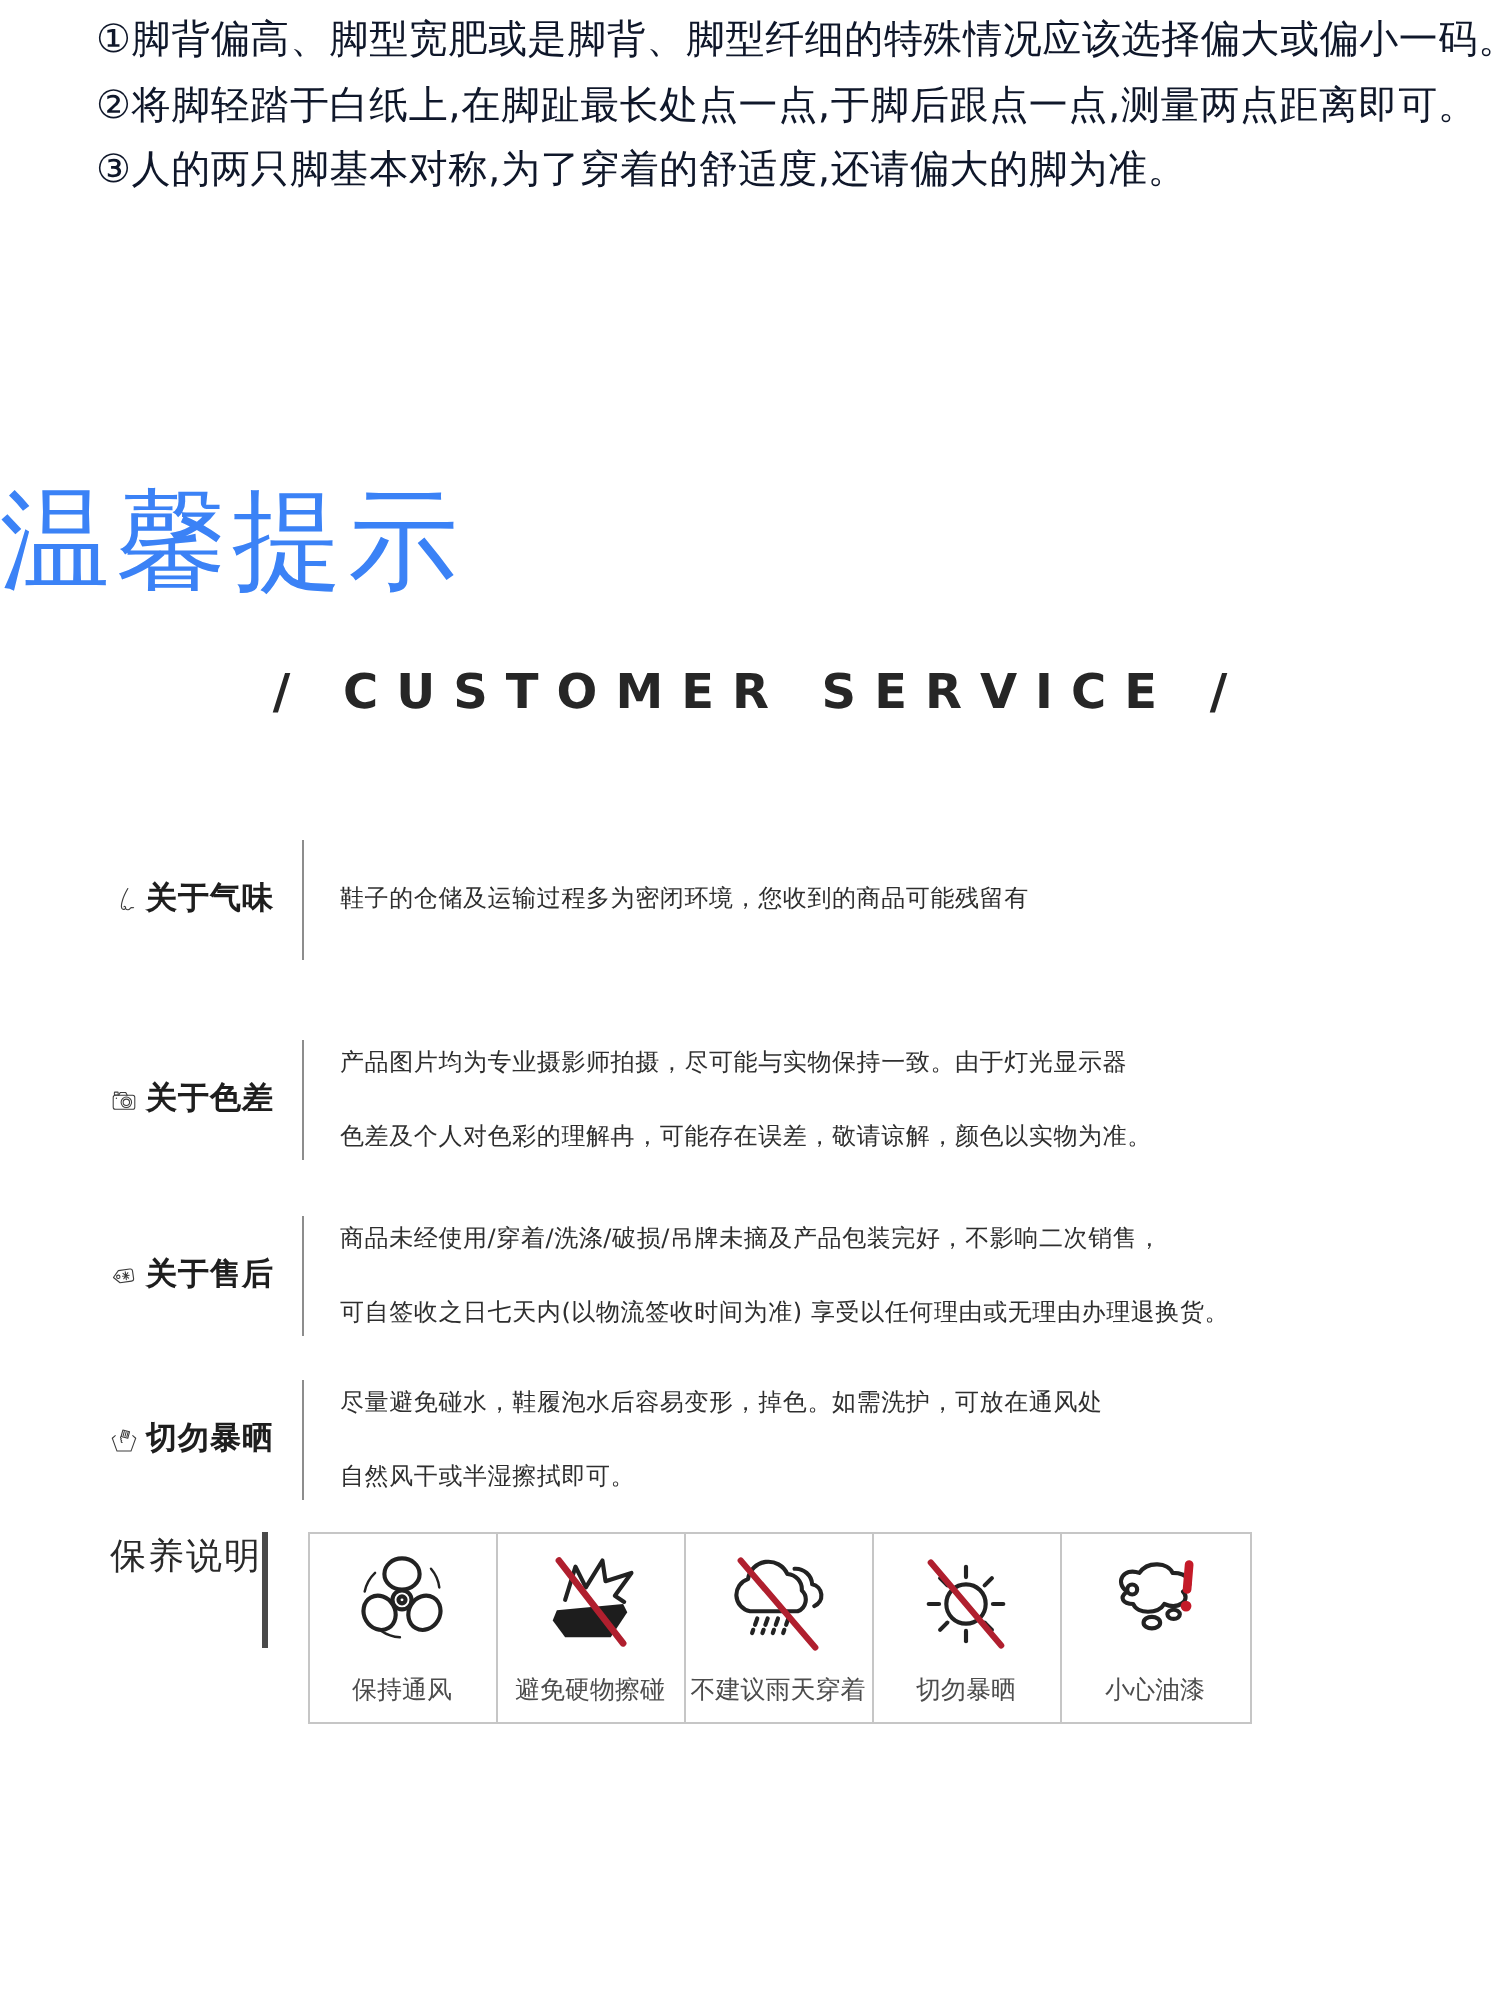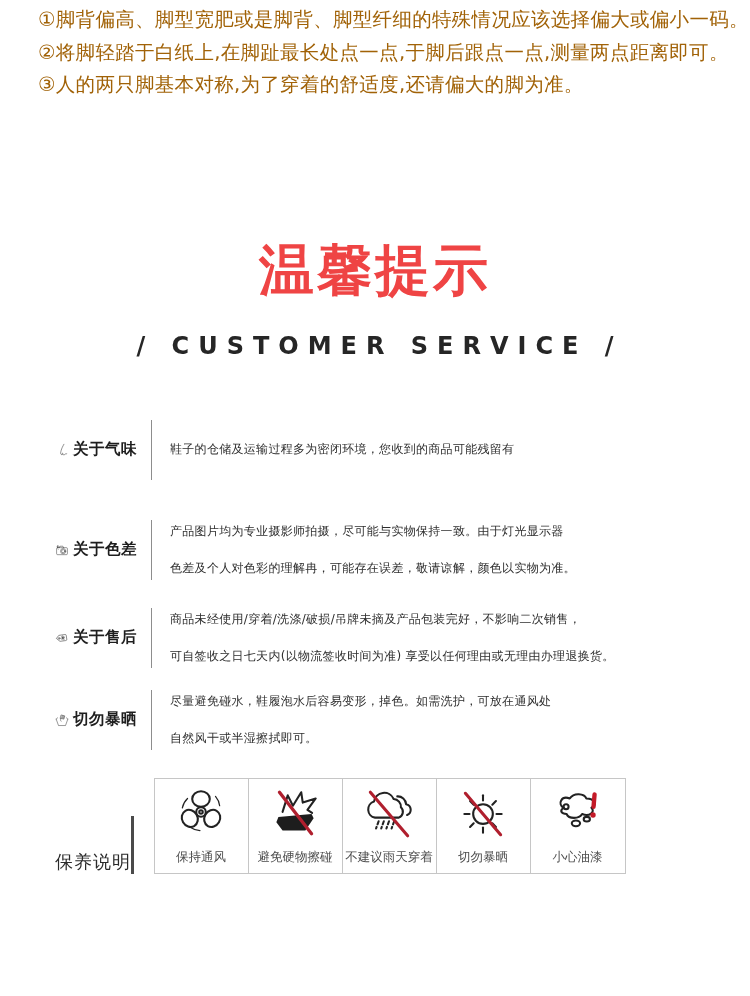--- a/index.html
+++ b/index.html
@@ -2,38 +2,38 @@
 <html><head>
 <meta charset="utf-8">
 <style>
   html,body{margin:0;padding:0;background:#ffffff;}
   .page{
     position:relative;width:750px;height:996px;margin:0 auto;
     background:#ffffff;overflow:hidden;color:#2f2f2f;
     font-family:"DejaVu Sans","Liberation Sans",sans-serif;
   }
   
-  .tips{padding:4px 0 0 38px;font-size:19.5px;line-height:32.5px;color:#a16207;letter-spacing:.3px;}
+  .tips{padding:4px 0 0 48px;font-size:19.5px;line-height:32.5px;color:#0f172a;letter-spacing:.3px;}
   .tips p{margin:0;white-space:nowrap;}
   
-  .title{margin:132px 0 0;text-align:center;font-size:55px;font-weight:700;color:#ef4444;letter-spacing:3px;}
+  .title{margin:132px 0 0;text-align:left;font-size:55px;font-weight:400;color:#3b82f6;letter-spacing:3px;}
   .subtitle{margin-top:24px;text-align:center;font-size:24px;color:#262626;letter-spacing:9px;padding-left:9px;font-weight:bold;}
   
   .sections{margin:52px 0 0 55px;}
   .row{display:flex;align-items:stretch;min-height:76px;}
   .row:nth-child(1){margin-bottom:24px;}
   .row:nth-child(2){margin-bottom:12px;}
   .row:nth-child(3){margin-bottom:6px;}
   .icon-col{width:82px;display:flex;flex-direction:row;align-items:center;justify-content:center;gap:4px;}
   .row-label{font-size:15.5px;font-weight:bold;color:#1e1e1e;white-space:nowrap;letter-spacing:.5px;}
   .vline{width:1px;background:#8d8d8d;margin:8px 18px 8px 14px;}
   .row-text{display:flex;flex-direction:column;justify-content:center;font-size:12px;line-height:37px;color:#2e2e2e;letter-spacing:.3px;}
   .row-text p{margin:0;white-space:nowrap;}
   
-  .care{display:flex;align-items:flex-end;margin:20px 0 0 55px;}
+  .care{display:flex;align-items:flex-start;margin:8px 0 0 55px;}
   .care-label{font-size:18px;color:#2a2a2a;letter-spacing:1px;width:76px;white-space:nowrap;}
   .care-vline{width:2.5px;height:58px;background:#4a4a4a;margin:0 20px 0 0;}
   .care-grid{display:flex;border:1px solid #c6c6c6;}
   .cell{width:94px;height:94px;border-right:1px solid #c6c6c6;display:flex;flex-direction:column;align-items:center;box-sizing:border-box;padding:6px 0 7px;}
   .cell:last-child{border-right:none;}
   .cell svg{flex:0 0 auto;margin-bottom:2px;}
   .cell-label{margin-top:auto;font-size:12.5px;color:#4c4c4c;white-space:nowrap;}
   .ink{stroke:#3c3c3c;fill:none;stroke-width:1.8;stroke-linecap:round;stroke-linejoin:round;}
   .ink2{stroke:#222;fill:none;stroke-width:2;stroke-linecap:round;stroke-linejoin:round;}
 </style>

